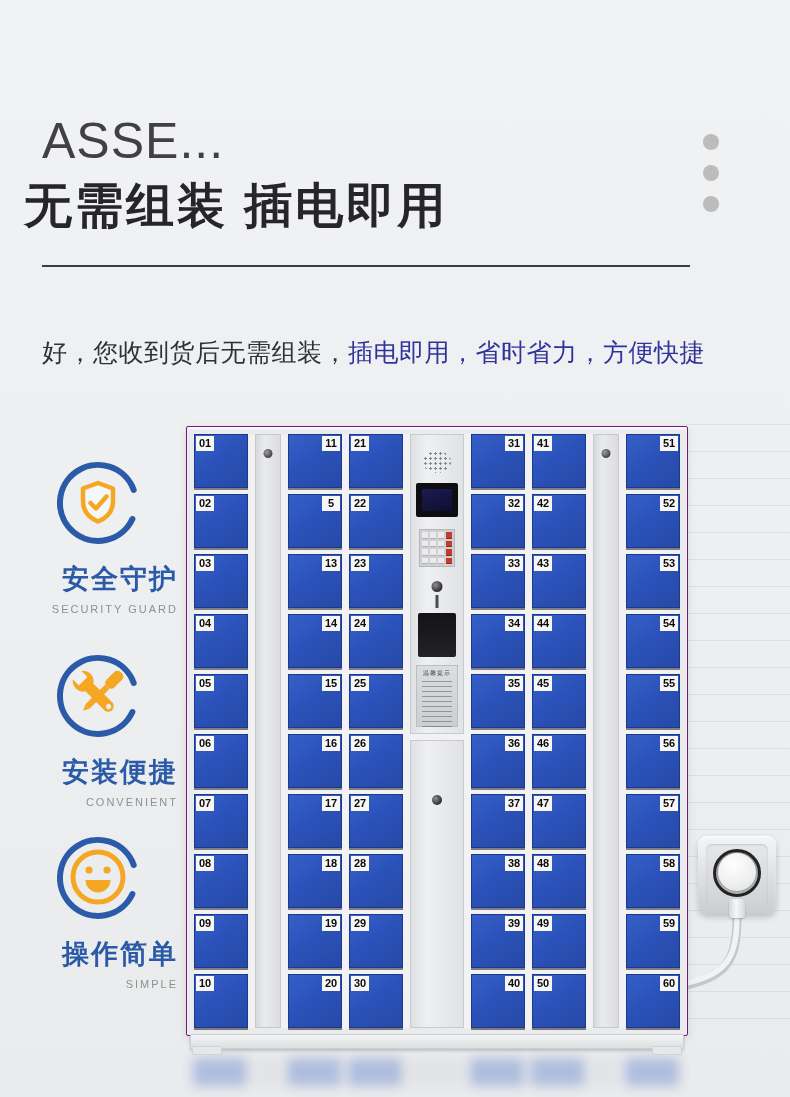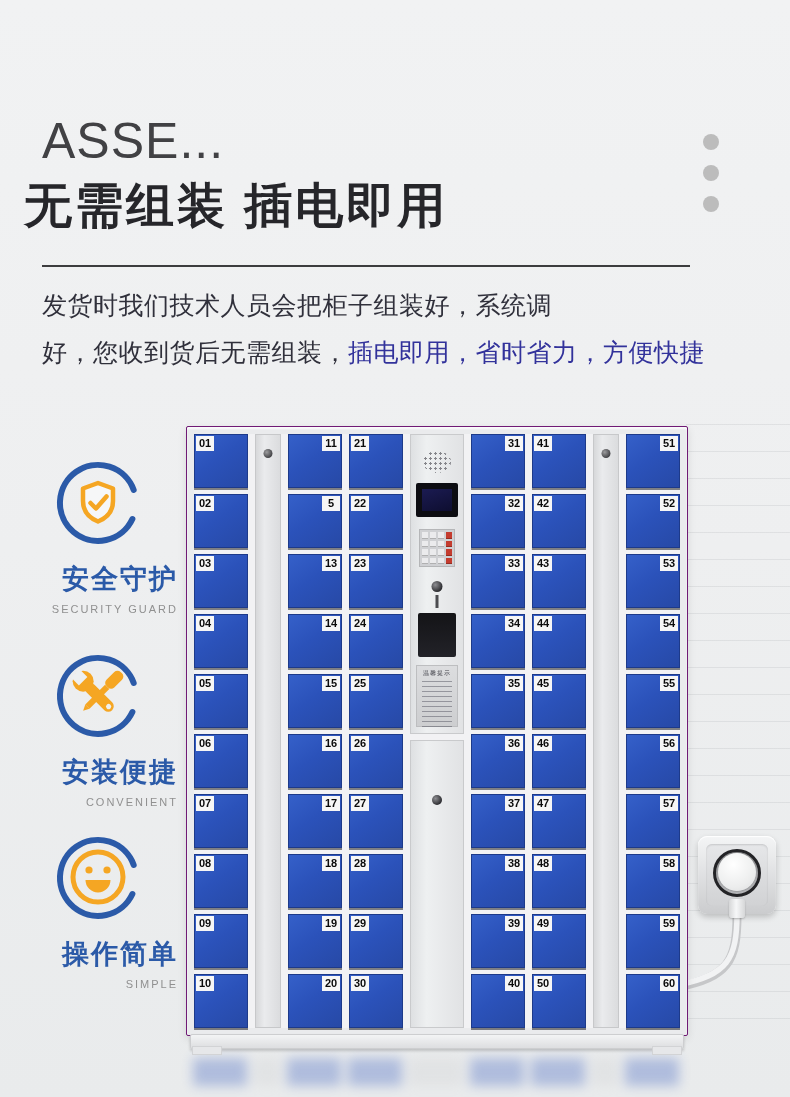--- a/index.html
+++ b/index.html
@@ -98,21 +98,21 @@
 <body>
 
 <div class="headline-en">ASSE...</div>
 <div class="headline-cn">无需组装  插电即用</div>
 <div class="divider"></div>
 <div class="dots">
     <i></i>
     <i></i>
     <i></i>
   </div>
-<div class="desc"><span>发货时我们技术人员会把柜子组装好，系统调</span><br>
+<div class="desc"><br>
 <span>好，您收到货后无需组装，</span><span class="hl">插电即用，省时省力，方便快捷</span></div>
 
 <div class="feature f1">
   <svg width="96" height="96" viewBox="0 0 96 96">
     <path d="M 83.7 35 A 38 38 0 1 0 82.4 64" fill="none" stroke="#2b5aa8" stroke-width="6" stroke-linecap="round"></path>
     <path d="M48 28 l15 5.5 v12.5 c0 10.5 -6.5 17 -15 20.5 c-8.5 -3.5 -15 -10 -15 -20.5 v-12.5 z" fill="#f6f7f8" stroke="#f5a623" stroke-width="4.5" stroke-linejoin="round"></path>
     <polyline points="40.5,48 46,53.5 56.5,41.5" fill="none" stroke="#f5a623" stroke-width="4.5" stroke-linecap="round" stroke-linejoin="round"></polyline>
   </svg>
   <div class="flabel">安全守护</div>
   <div class="fsub">SECURITY GUARD</div>

